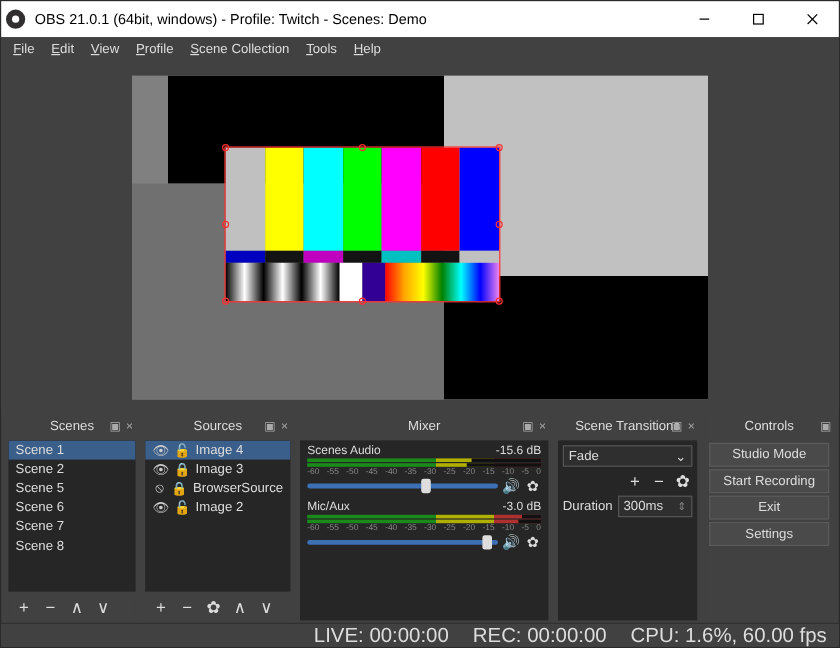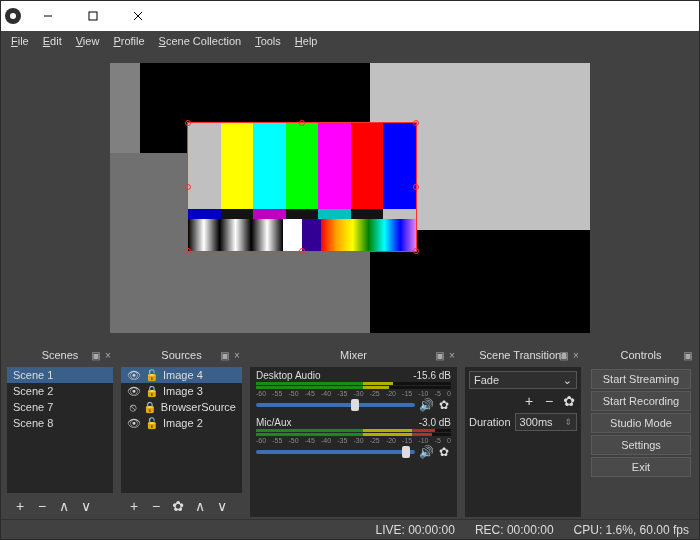--- a/index.html
+++ b/index.html
@@ -85,35 +85,36 @@
   .trans-row { display:flex; align-items:center; justify-content:flex-end; gap:4px;}
   .trans-dur-row { display:flex; align-items:center; gap:4px; }
   .spin { flex:1; background:#2f2f2f; border:1px solid #555; padding:2px 4px; display:flex; justify-content:space-between; align-items:center; height:18px;}
   .pm-btn { width:16px; height:16px; display:flex; align-items:center; justify-content:center; color:#ddd; font-size:14px;}
 
   
   .ctrl-btns { display:flex; flex-direction:column; gap:2px; padding:2px;}
   .ctrl-btn { background:#4a4a4a; border:1px solid #5a5a5a; color:#ddd; font-size:11px; text-align:center; padding:3px 2px;}
 
   
-  .statusbar { height:20px; background:#414141; display:flex; align-items:center; justify-content:flex-end; gap:20px; padding:0 10px; color:#ddd; font-size:12px; border-top:1px solid #303030;}
+  .statusbar { height:20px; background:#414141; display:flex; align-items:center; justify-content:flex-end; gap:20px; padding:0 10px; color:#ddd; font-size:17px; border-top:1px solid #303030;}
 
   svg{display:block}
 </style>
 </head>
 <body>
 
 <div class="window">
 
   <div class="titlebar">
     <div class="icon-wrap">
         <div class="icon">
           <div class="dot"></div>
         </div>
       </div>
+    <div class="title">OBS 21.0.1 (64bit, windows) - Profile: Twitch - Scenes: Demo</div>
     <div class="win-btns">
       <div class="win-btn">
           <svg width="10" height="10">
             <line x1="1" y1="5" x2="9" y2="5" stroke-width="1"></line>
           </svg>
         </div>
       <div class="win-btn">
           <svg width="10" height="10">
             <rect x="1" y="1" width="8" height="8" fill="none" stroke-width="1"></rect>
           </svg>
@@ -189,20 +190,22 @@
         <span>Scenes</span>
         <div class="hdr-btns">
             <span class="pop-icon">▣</span>
             <span class="pop-icon">×</span>
           </div>
       </div>
       <div class="panel-body">
         <div class="list" id="scenes-list">
             <div class="row sel">Scene 1</div>
             <div class="row">Scene 2</div>
+            <div class="row">Scene 5</div>
+            <div class="row">Scene 6</div>
             <div class="row">Scene 7</div>
             <div class="row">Scene 8</div>
           </div>
       </div>
       <div class="panel-tools">
         <span class="tool-btn">+</span>
         <span class="tool-btn">−</span>
         <span class="tool-btn">∧</span>
         <span class="tool-btn">∨</span>
       </div>
@@ -253,21 +256,21 @@
       <div class="panel-hdr">
         <span>Mixer</span>
         <div class="hdr-btns">
             <span class="pop-icon">▣</span>
             <span class="pop-icon">×</span>
           </div>
       </div>
       <div class="panel-body">
         <div class="mixer-ch">
           <div class="mixer-top">
-              <span>Desktop Audio</span>
+              <span>Scenes Audio</span>
               <span>-15.6 dB</span>
             </div>
           <div class="meter">
               <div class="mask" style="width:30%"></div>
             </div>
           <div class="meter">
               <div class="mask" style="width:32%"></div>
             </div>
           <div class="ticks" id="ticks1">
               <span>-60</span>
@@ -358,25 +361,24 @@
     </div>
 
     <div class="panel controls">
       <div class="panel-hdr">
         <span>Controls</span>
         <div class="hdr-btns">
             <span class="pop-icon">▣</span>
           </div>
       </div>
       <div class="panel-body ctrl-btns">
-        <div class="ctrl-btn">Start Streaming</div>
+        <div class="ctrl-btn">Studio Mode</div>
         <div class="ctrl-btn">Start Recording</div>
-        <div class="ctrl-btn">Studio Mode</div>
+        <div class="ctrl-btn">Exit</div>
         <div class="ctrl-btn">Settings</div>
-        <div class="ctrl-btn">Exit</div>
       </div>
     </div>
 
   </div>
 
   <div class="statusbar">
     <span>LIVE: 00:00:00</span>
     <span>REC: 00:00:00</span>
     <span>CPU: 1.6%, 60.00 fps</span>
   </div>

